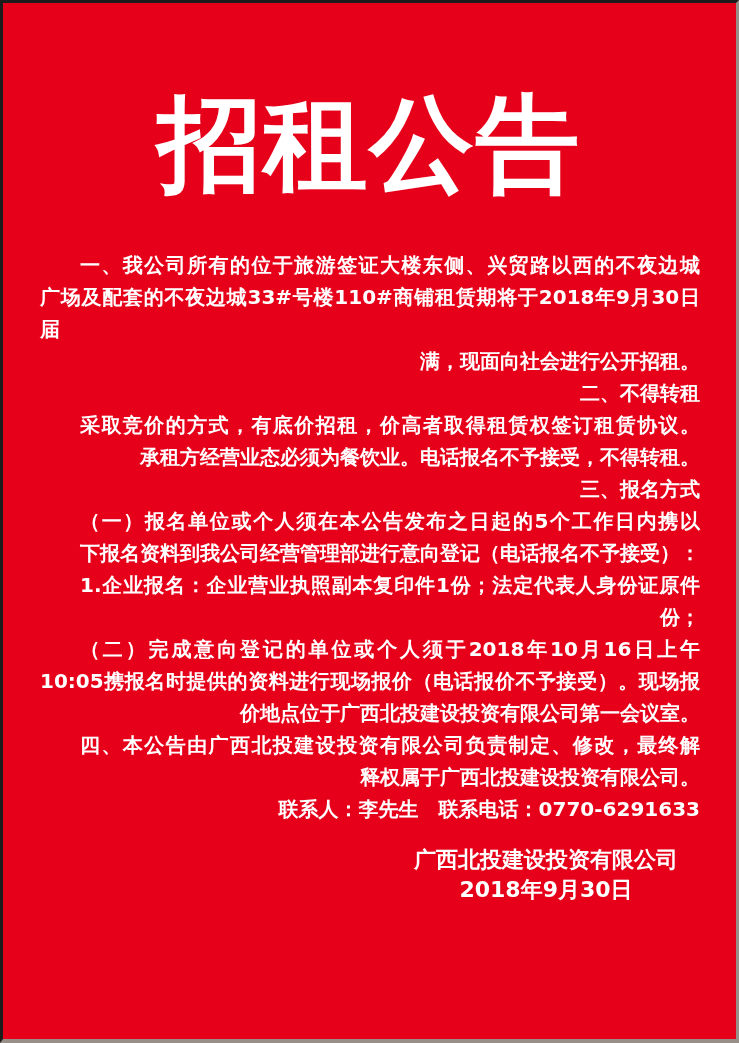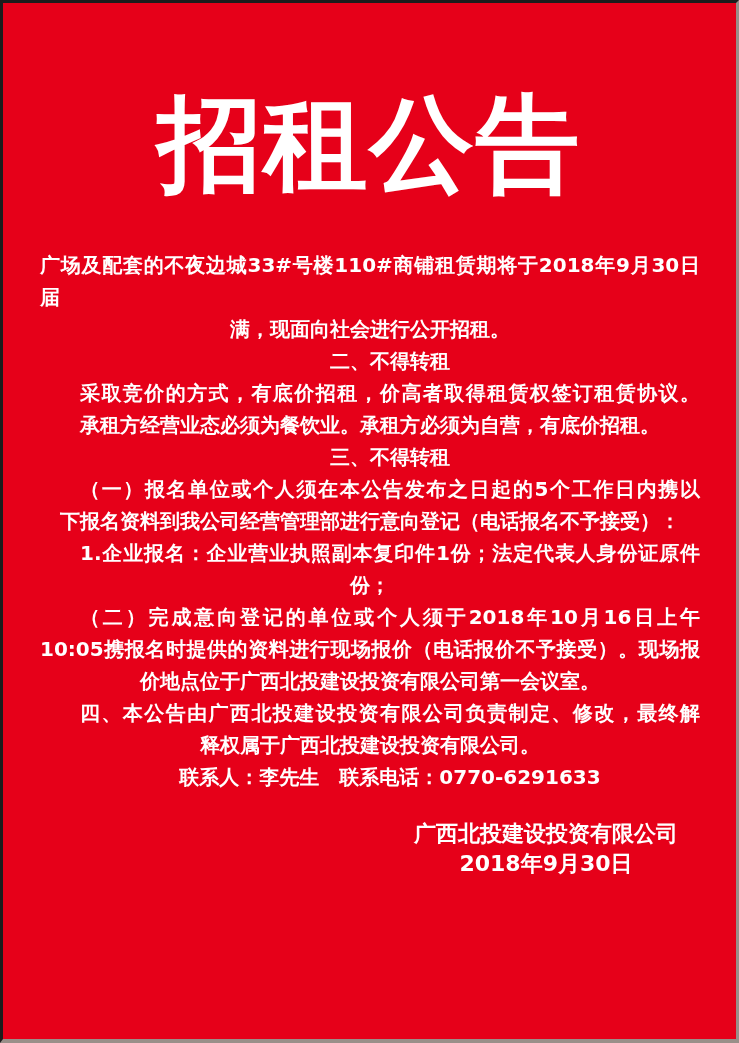--- a/index.html
+++ b/index.html
@@ -32,55 +32,56 @@
   .body-text {
     margin-top: 48px;
     padding: 0 36px 0 37px;
     color: var(--fg, #ffffff);
     font-family: "DejaVu Sans", "Liberation Sans", sans-serif;
     font-weight: 700;
     font-size: 20px;
     line-height: 32px;
   }
 
-  .line { text-align: center; }
+  .line { text-align: right; }
   .line.indent { text-indent: 2em; }
   .line.justify {
     text-align: justify;
     text-align-last: justify;
     text-justify: inter-ideograph;
   }
 
   .signature {
-    margin-top: 26px;
+    margin-top: 20px;
     padding-right: 58px;
     text-align: right;
     color: var(--fg, #ffffff);
   }
   .sig-inner {
     display: inline-block;
     text-align: center;
     font-weight: 700;
     font-size: 22px;
     line-height: 30px;
   }
 </style>
 </head>
 <body>
 
 <div class="page">
   <h1 class="title">招租公告</h1>
 
   <div class="body-text" id="body-lines">
+      <div class="line indent justify">一、我公司所有的位于旅游签证大楼东侧、兴贸路以西的不夜边城</div>
       <div class="line justify">广场及配套的不夜边城33#号楼110#商铺租赁期将于2018年9月30日届</div>
       <div class="line">满，现面向社会进行公开招租。</div>
       <div class="line indent">二、不得转租</div>
       <div class="line indent justify">采取竞价的方式，有底价招租，价高者取得租赁权签订租赁协议。</div>
-      <div class="line">承租方经营业态必须为餐饮业。承租方必须为自营，有底价招租。</div>
-      <div class="line indent">三、不得转租</div>
+      <div class="line">承租方经营业态必须为餐饮业。电话报名不予接受，不得转租。</div>
+      <div class="line indent">三、报名方式</div>
       <div class="line indent justify">（一）报名单位或个人须在本公告发布之日起的5个工作日内携以</div>
       <div class="line">下报名资料到我公司经营管理部进行意向登记（电话报名不予接受）：</div>
       <div class="line indent justify">1.企业报名：企业营业执照副本复印件1份；法定代表人身份证原件</div>
       <div class="line">份；</div>
       <div class="line indent justify">（二）完成意向登记的单位或个人须于2018年10月16日上午</div>
       <div class="line justify">10:05携报名时提供的资料进行现场报价（电话报价不予接受）。现场报</div>
       <div class="line">价地点位于广西北投建设投资有限公司第一会议室。</div>
       <div class="line indent justify">四、本公告由广西北投建设投资有限公司负责制定、修改，最终解</div>
       <div class="line">释权属于广西北投建设投资有限公司。</div>
       <div class="line indent">联系人：李先生　联系电话：0770-6291633</div>

